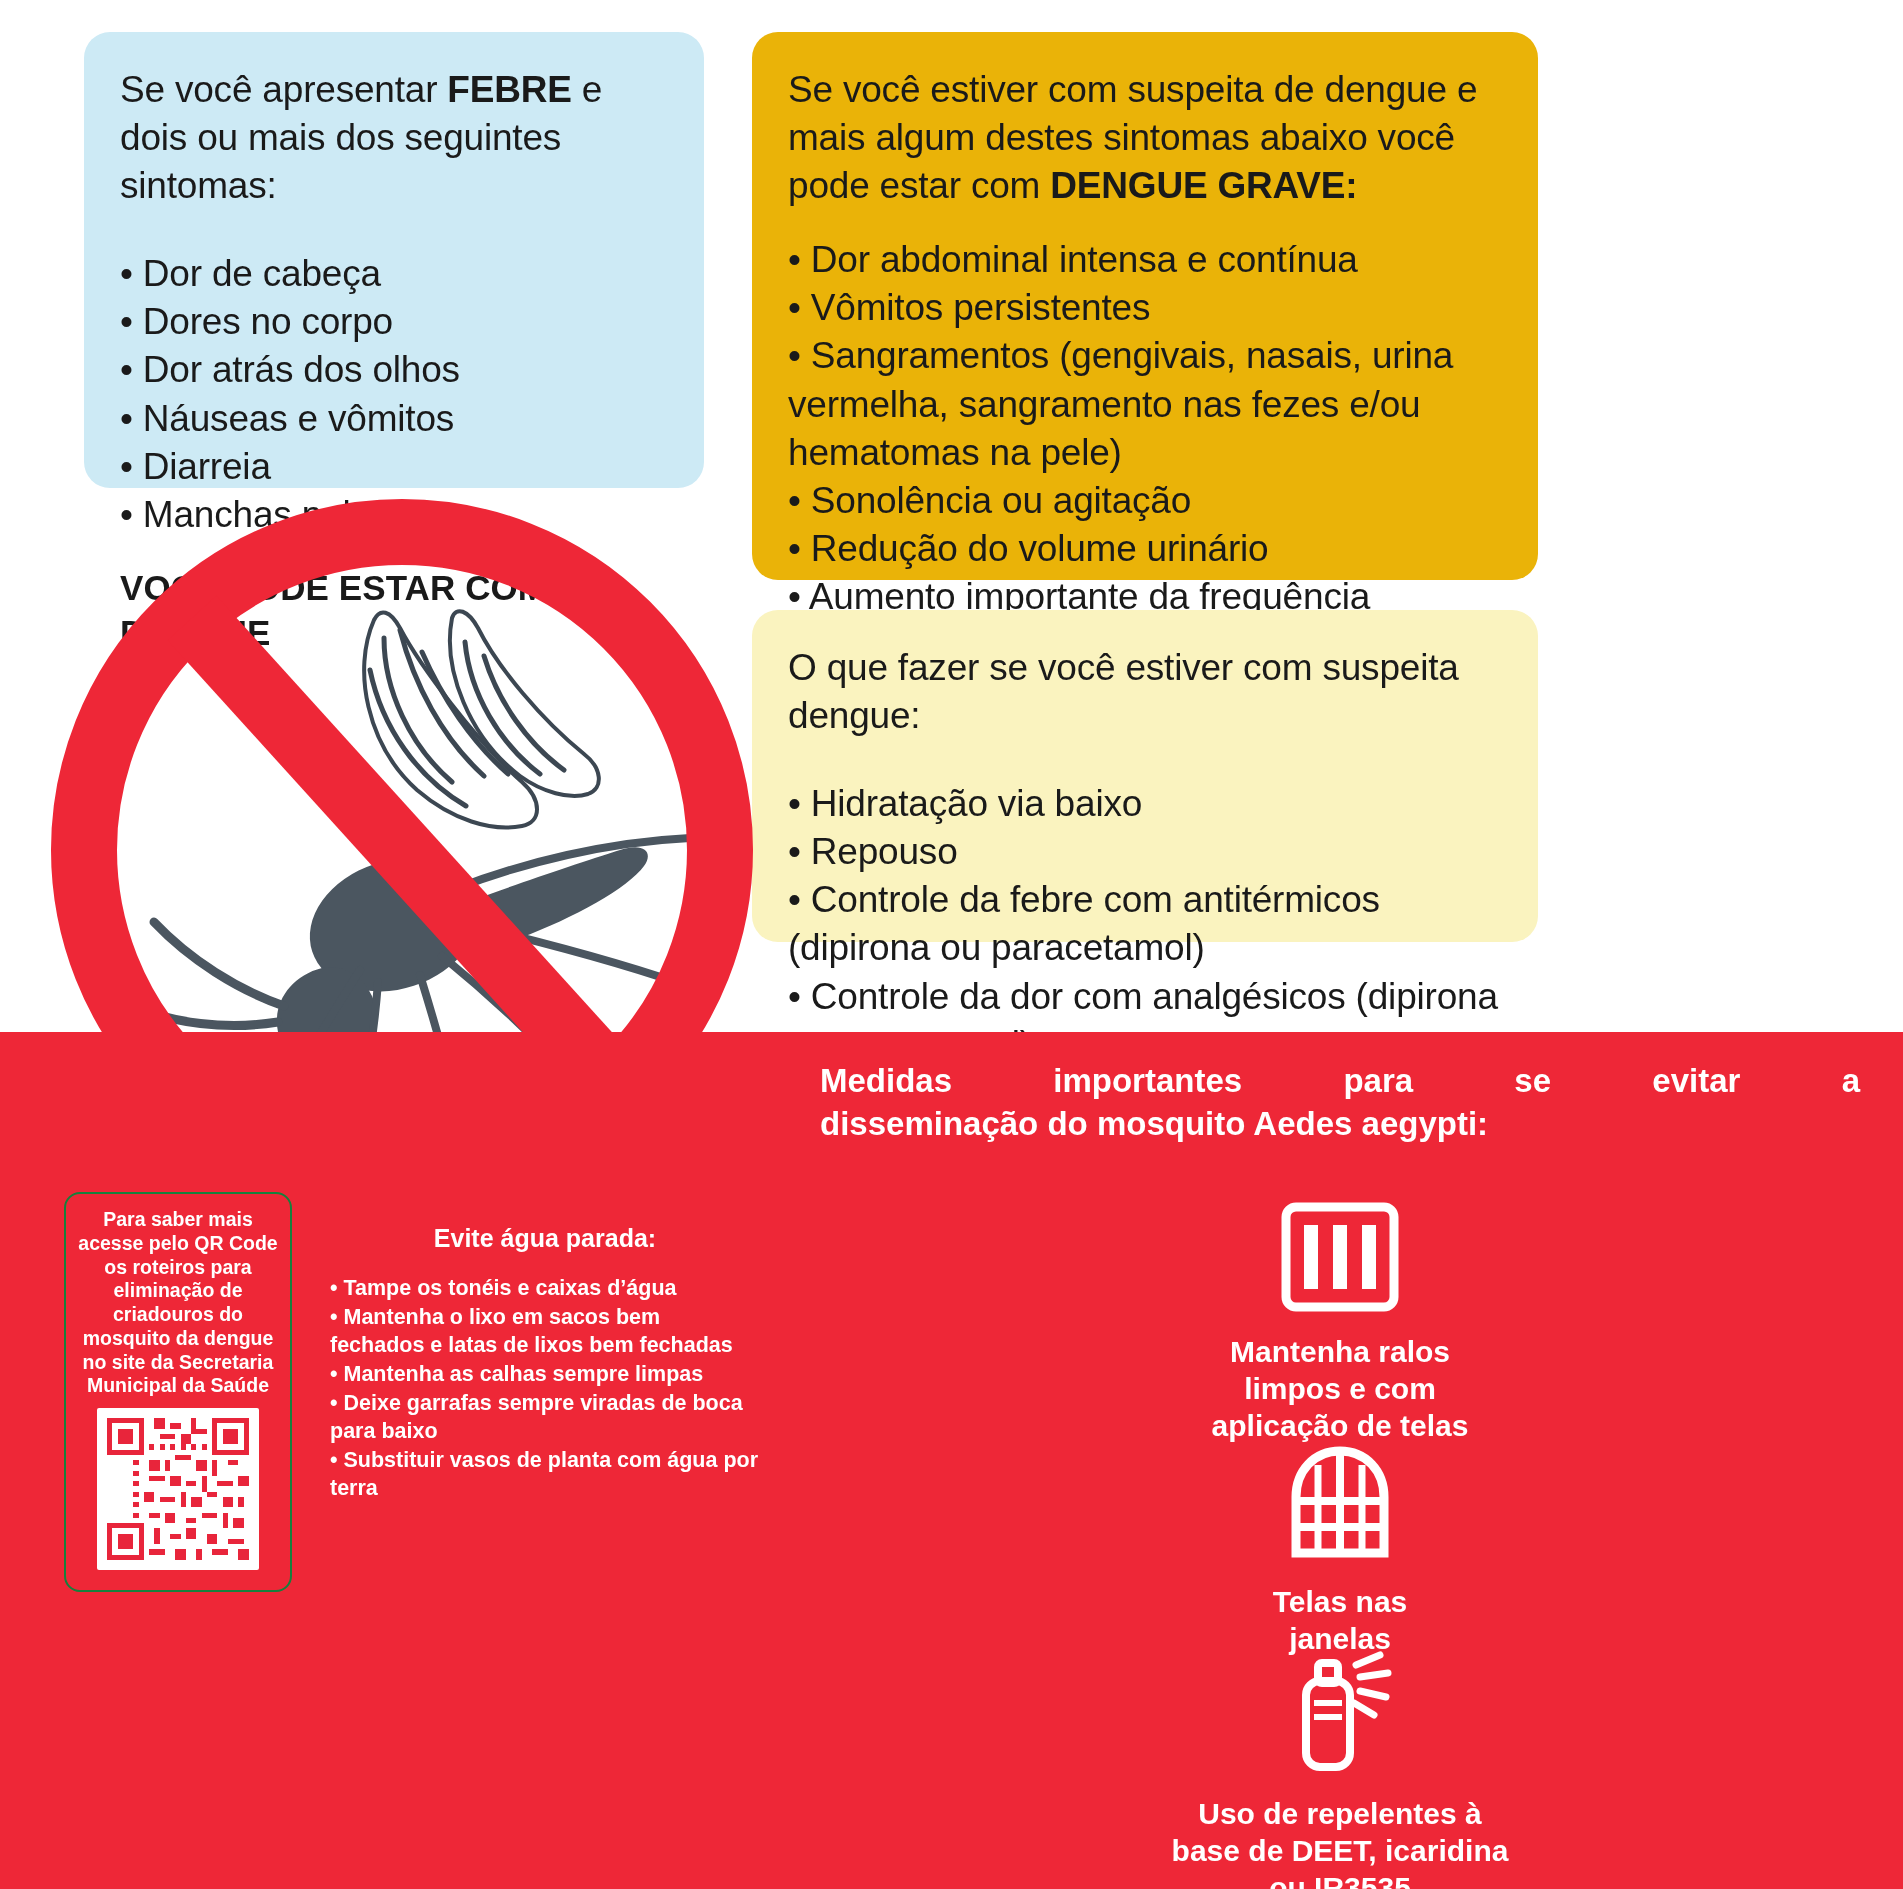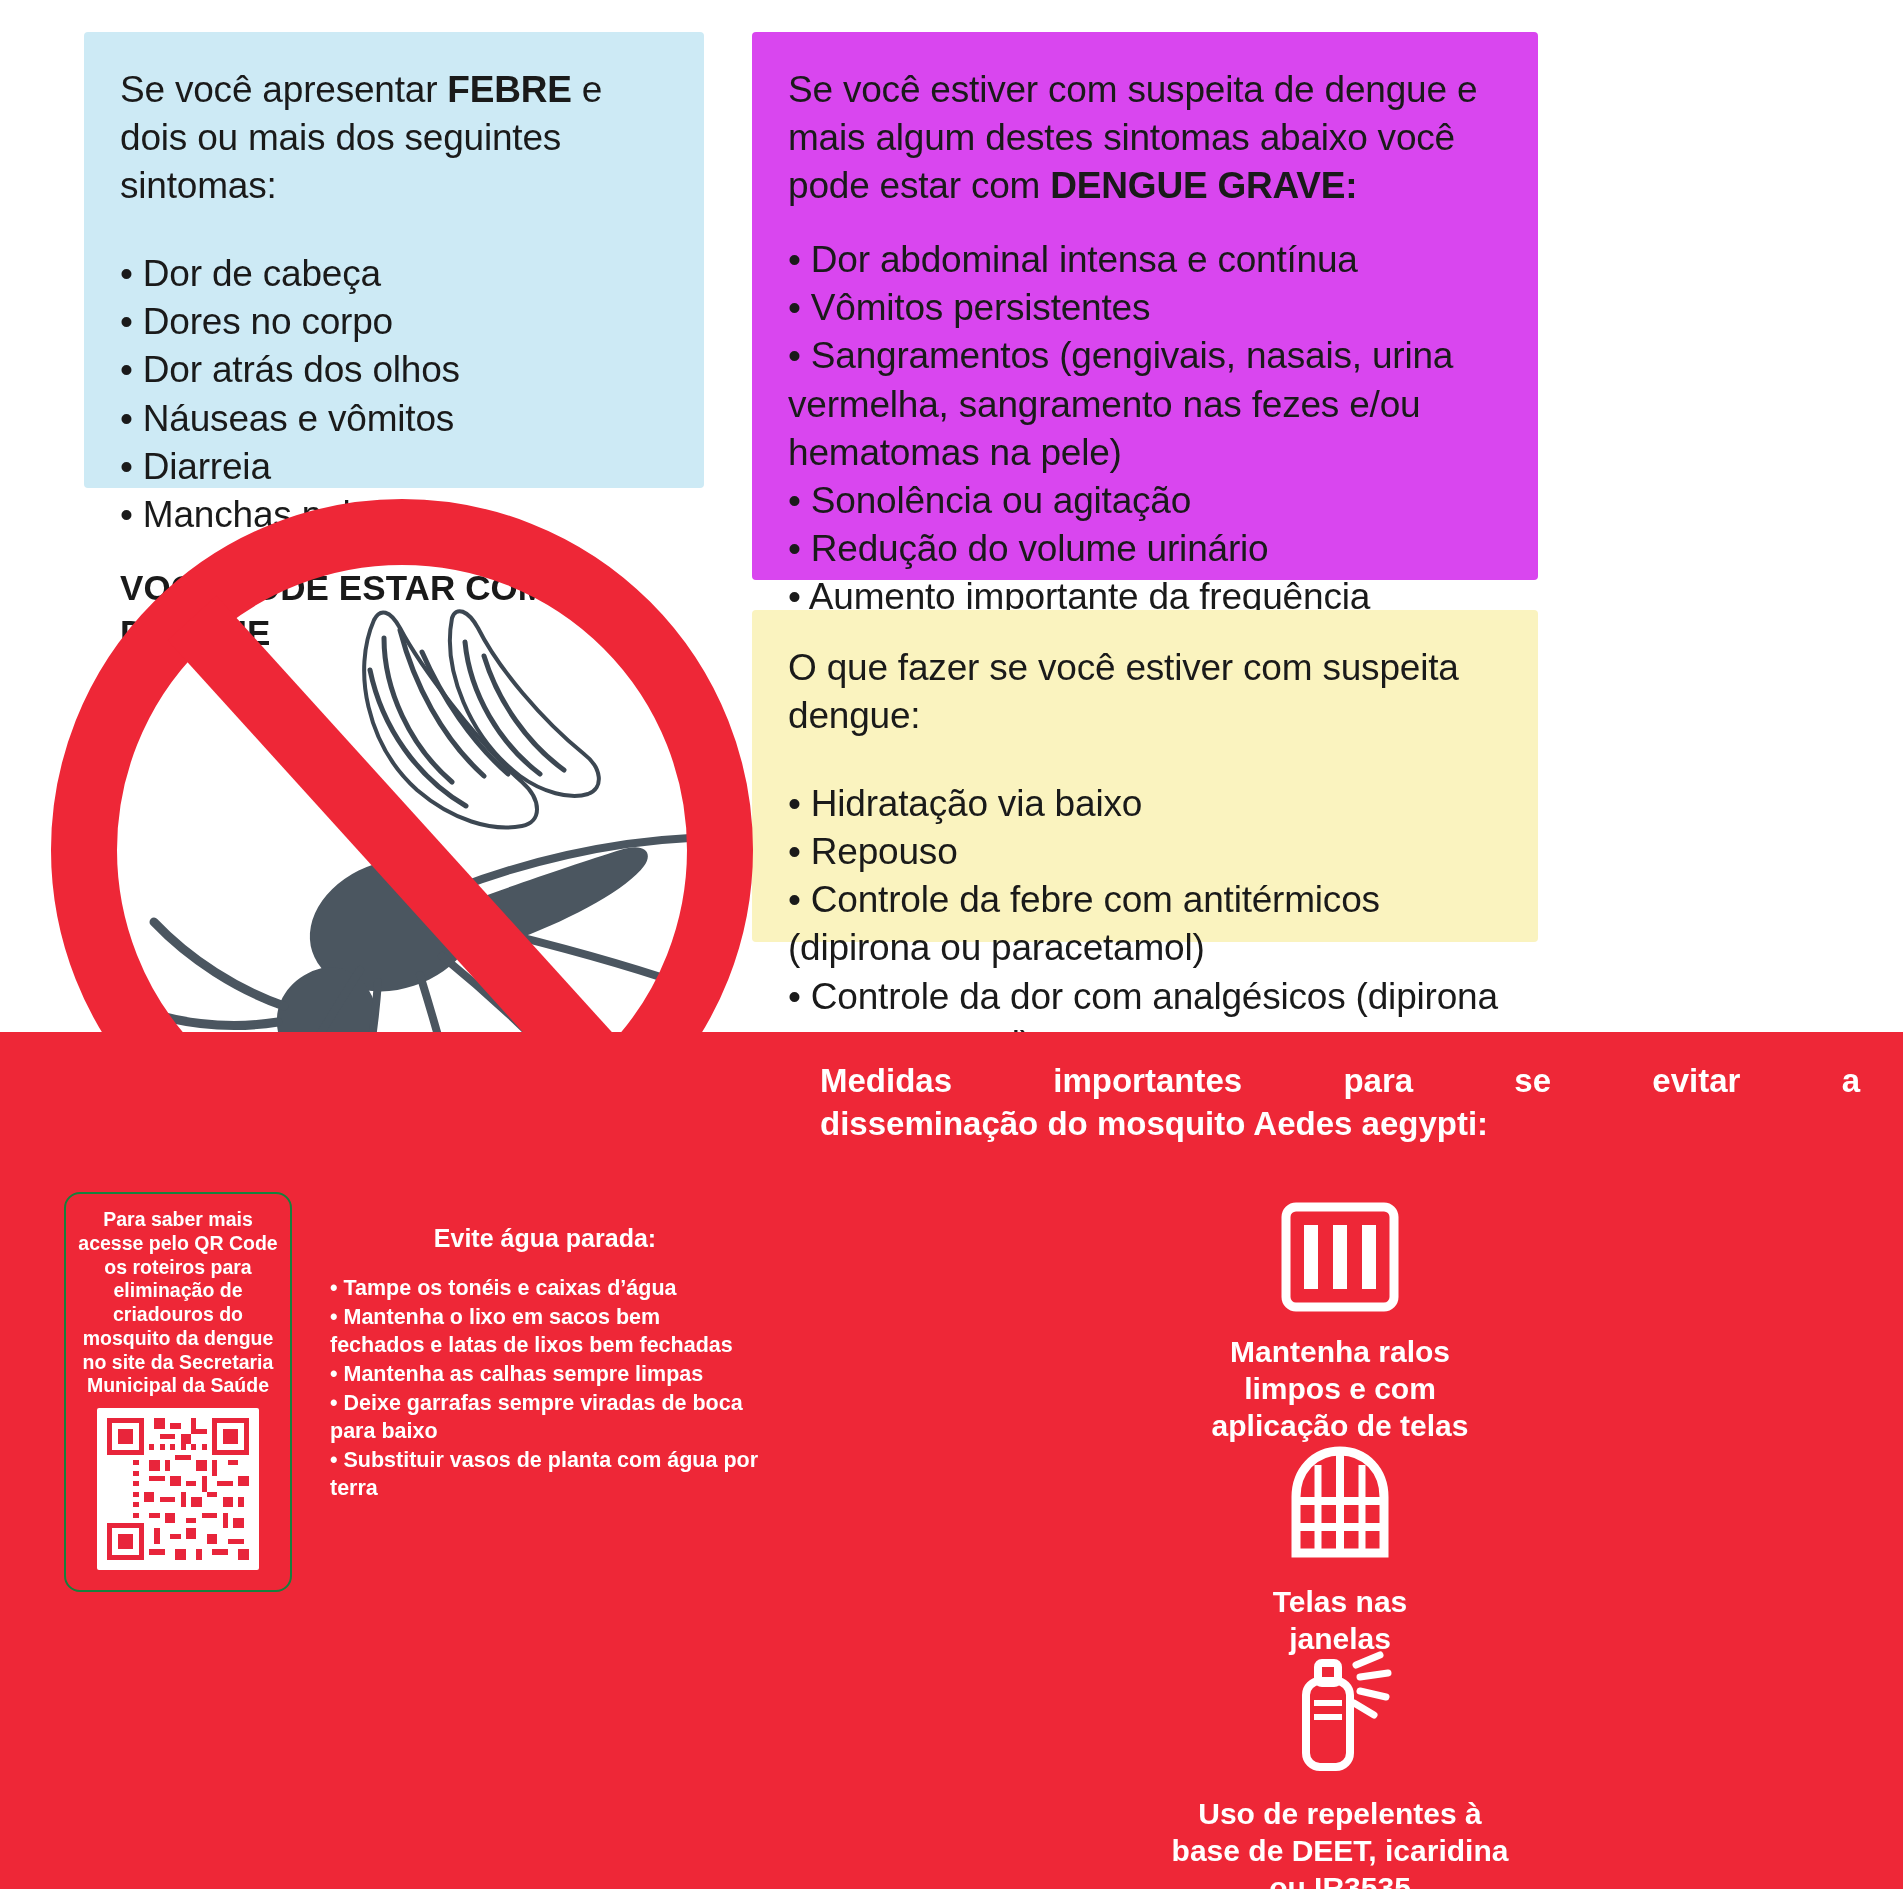--- a/index.html
+++ b/index.html
@@ -18,21 +18,21 @@
   .poster {
     position: absolute;
     inset: 0;
     background: #ffffff;
   }
 
   
   .card {
     position: absolute;
     box-sizing: border-box;
-    border-radius: 4px;
+    border-radius: 26px;
     padding: 34px 36px 30px 36px;
     line-height: 1.30;
   }
   .card p.lead {
     margin: 0;
     font-size: 37px;
     letter-spacing: -0.2px;
   }
   .card .strong { font-weight: bold; }
   .card ul {
@@ -62,21 +62,21 @@
     width: 620px;
     height: 456px;
     background: #cdeaf5;
   }
   
   #card-severe {
     left: 752px;
     top: 32px;
     width: 786px;
     height: 548px;
-    background: #d946ef;
+    background: #eab308;
   }
   
   #card-whattodo {
     left: 752px;
     top: 610px;
     width: 786px;
     height: 332px;
     background: #faf3bf;
   }
 

